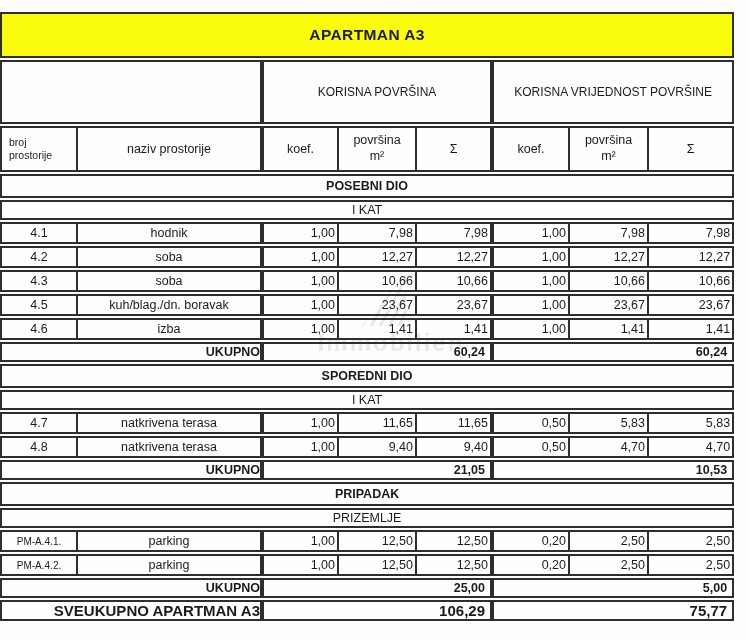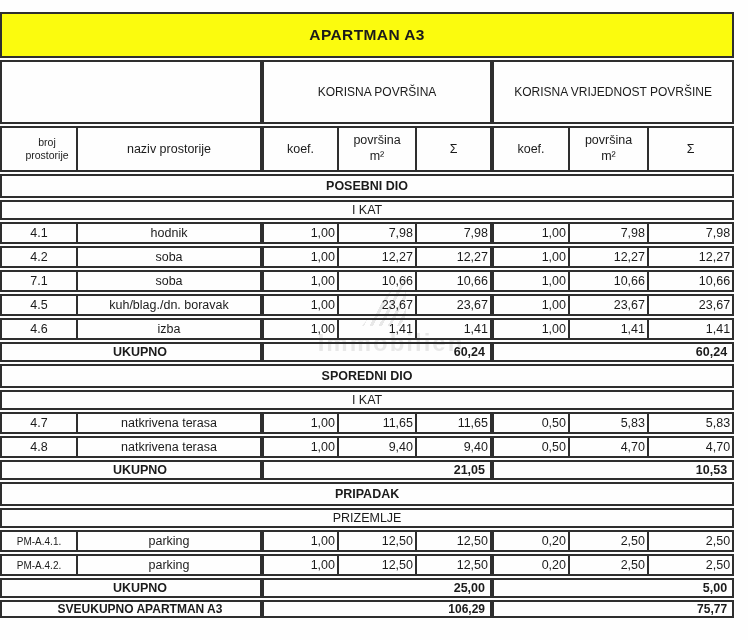--- a/index.html
+++ b/index.html
@@ -20,33 +20,33 @@
   }
   td + td{border-left:none;}
   td.g-sep{border-left:2px solid var(--border,#2e2e2e);}
 
   .r-title td{
     height:46px;background:var(--header-yellow,#fcfc0c);
     text-align:center;font-weight:bold;font-size:15.5px;letter-spacing:.4px;
   }
   .r-group td{height:64px;text-align:center;font-size:12px;}
   .r-colhead td{height:46px;text-align:center;font-size:12.5px;}
-  .broj-h span{display:block;width:54px;white-space:normal;text-align:center;
-    padding-left:18px;font-size:10.5px;line-height:1.2;}
+  .broj-h span{display:block;width:54px;white-space:normal;text-align:left;
+    padding-left:7px;font-size:10.5px;line-height:1.2;}
   .wrap-narrow{display:inline-block;width:58px;white-space:normal;line-height:1.25;}
   .r-section td{height:24px;text-align:center;font-weight:bold;}
   .r-floor td{height:20px;text-align:center;}
   .r-data td{height:22px;}
   .c-broj{text-align:center;}
   .c-broj.small{font-size:10px;}
   .c-name{text-align:center;}
   .c-num{text-align:right;padding-right:2px;}
   .r-total td{height:20px;font-weight:bold;}
-  .r-grand td{height:14px;font-weight:bold;font-size:12px;}
-  .t-label{text-align:center;padding-left:18px;}
+  .r-grand td{height:14px;font-weight:bold;font-size:15px;}
+  .t-label{text-align:right;padding-left:18px;}
   .t-num{text-align:right;padding-right:5px;}
 
   .wm{position:absolute;left:296px;top:272px;width:190px;pointer-events:none;z-index:0;}
   .wm-tri{
     width:44px;height:54px;margin-left:66px;
     background:repeating-linear-gradient(118deg,#b5b5b5 0 3px,transparent 3px 8px);
     clip-path:polygon(100% 0,0 100%,100% 100%);opacity:.30;
   }
   .wm-text{
     margin-top:3px;font-size:24px;font-weight:bold;color:#cfcfcf;
@@ -120,21 +120,21 @@
       <td class="c-broj">4.2</td>
       <td class="c-name">soba</td>
       <td class="c-num g-sep">1,00</td>
       <td class="c-num">12,27</td>
       <td class="c-num">12,27</td>
       <td class="c-num g-sep">1,00</td>
       <td class="c-num">12,27</td>
       <td class="c-num">12,27</td>
     </tr>
     <tr class="r-data">
-      <td class="c-broj">7.1</td>
+      <td class="c-broj">4.3</td>
       <td class="c-name">soba</td>
       <td class="c-num g-sep">1,00</td>
       <td class="c-num">10,66</td>
       <td class="c-num">10,66</td>
       <td class="c-num g-sep">1,00</td>
       <td class="c-num">10,66</td>
       <td class="c-num">10,66</td>
     </tr>
     <tr class="r-data">
       <td class="c-broj">4.5</td>

